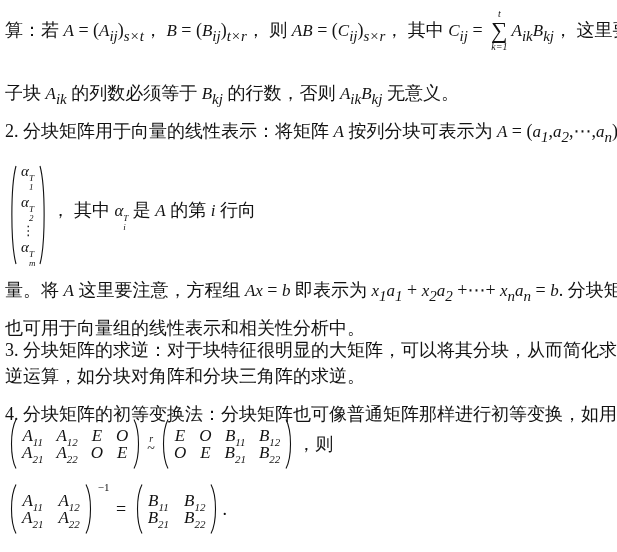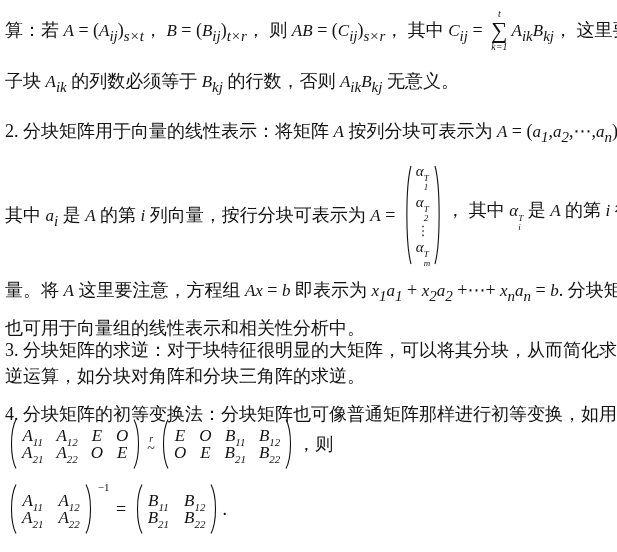--- a/index.html
+++ b/index.html
@@ -51,30 +51,29 @@
   <div class="line" style="top:4px;height:52px;">
     <span class="run"><span>算：若 </span><i>A</i><span> = (</span><i>A</i><sub>ij</sub><span>)</span><sub>s×t</sub><span>， </span><i>B</i><span> = (</span><i>B</i><sub>ij</sub><span>)</span><sub>t×r</sub><span>， 则 </span><i>AB</i><span> = (</span><i>C</i><sub>ij</sub><span>)</span><sub>s×r</sub><span>， 其中 </span><i>C</i><sub>ij</sub><span> = </span></span>
     <span class="sum">
       <span>t</span>
       <span class="sym">∑</span>
       <span>k=1</span>
     </span>
     <span class="run"><i>A</i><sub>ik</sub><i>B</i><sub>kj</sub><span>， 这里要注意</span></span>
   </div>
 
-  <div class="line" style="top:67px;height:28px;">
+  <div class="line" style="top:79px;height:28px;">
     <span class="run"><span>子块 </span><i>A</i><sub>ik</sub><span> 的列数必须等于 </span><i>B</i><sub>kj</sub><span> 的行数，否则 </span><i>A</i><sub>ik</sub><i>B</i><sub>kj</sub><span> 无意义。</span></span>
   </div>
 
   <div class="line" style="top:117px;height:28px;">
     <span class="run"><span>2. 分块矩阵用于向量的线性表示：将矩阵 </span><i>A</i><span> 按列分块可表示为 </span><i>A</i><span> = (</span><i>a</i><sub>1</sub><span>,</span><i>a</i><sub>2</sub><span>,⋯,</span><i>a</i><sub>n</sub><span>)</span><span>，</span></span>
   </div>
 
   <div class="line" style="top:156px;height:118px;">
-    <span class="run"><span>其中 </span><i>a</i><sub>i</sub><span> 是 </span><i>A</i><span> 的第 </span><i>i</i><span> 列向量，按行分块可表示为 </span><i>A</i><span> = </span></span>
     <span class="mat">
       <svg width="9" height="102" viewBox="0 0 9 102">
           <path d="M8 2 C2.5 22, 2.5 80, 8 100" fill="none" stroke="#121212" stroke-width="1.1"></path>
         </svg>
       <span class="cvgrid">
         <span class="cvrow"><i>α</i><span class="stk"><span>T</span><span>1</span></span></span>
         <span class="cvrow"><i>α</i><span class="stk"><span>T</span><span>2</span></span></span>
         <span class="cvdots">⋮</span>
         <span class="cvrow"><i>α</i><span class="stk"><span>T</span><span>m</span></span></span>
       </span>

